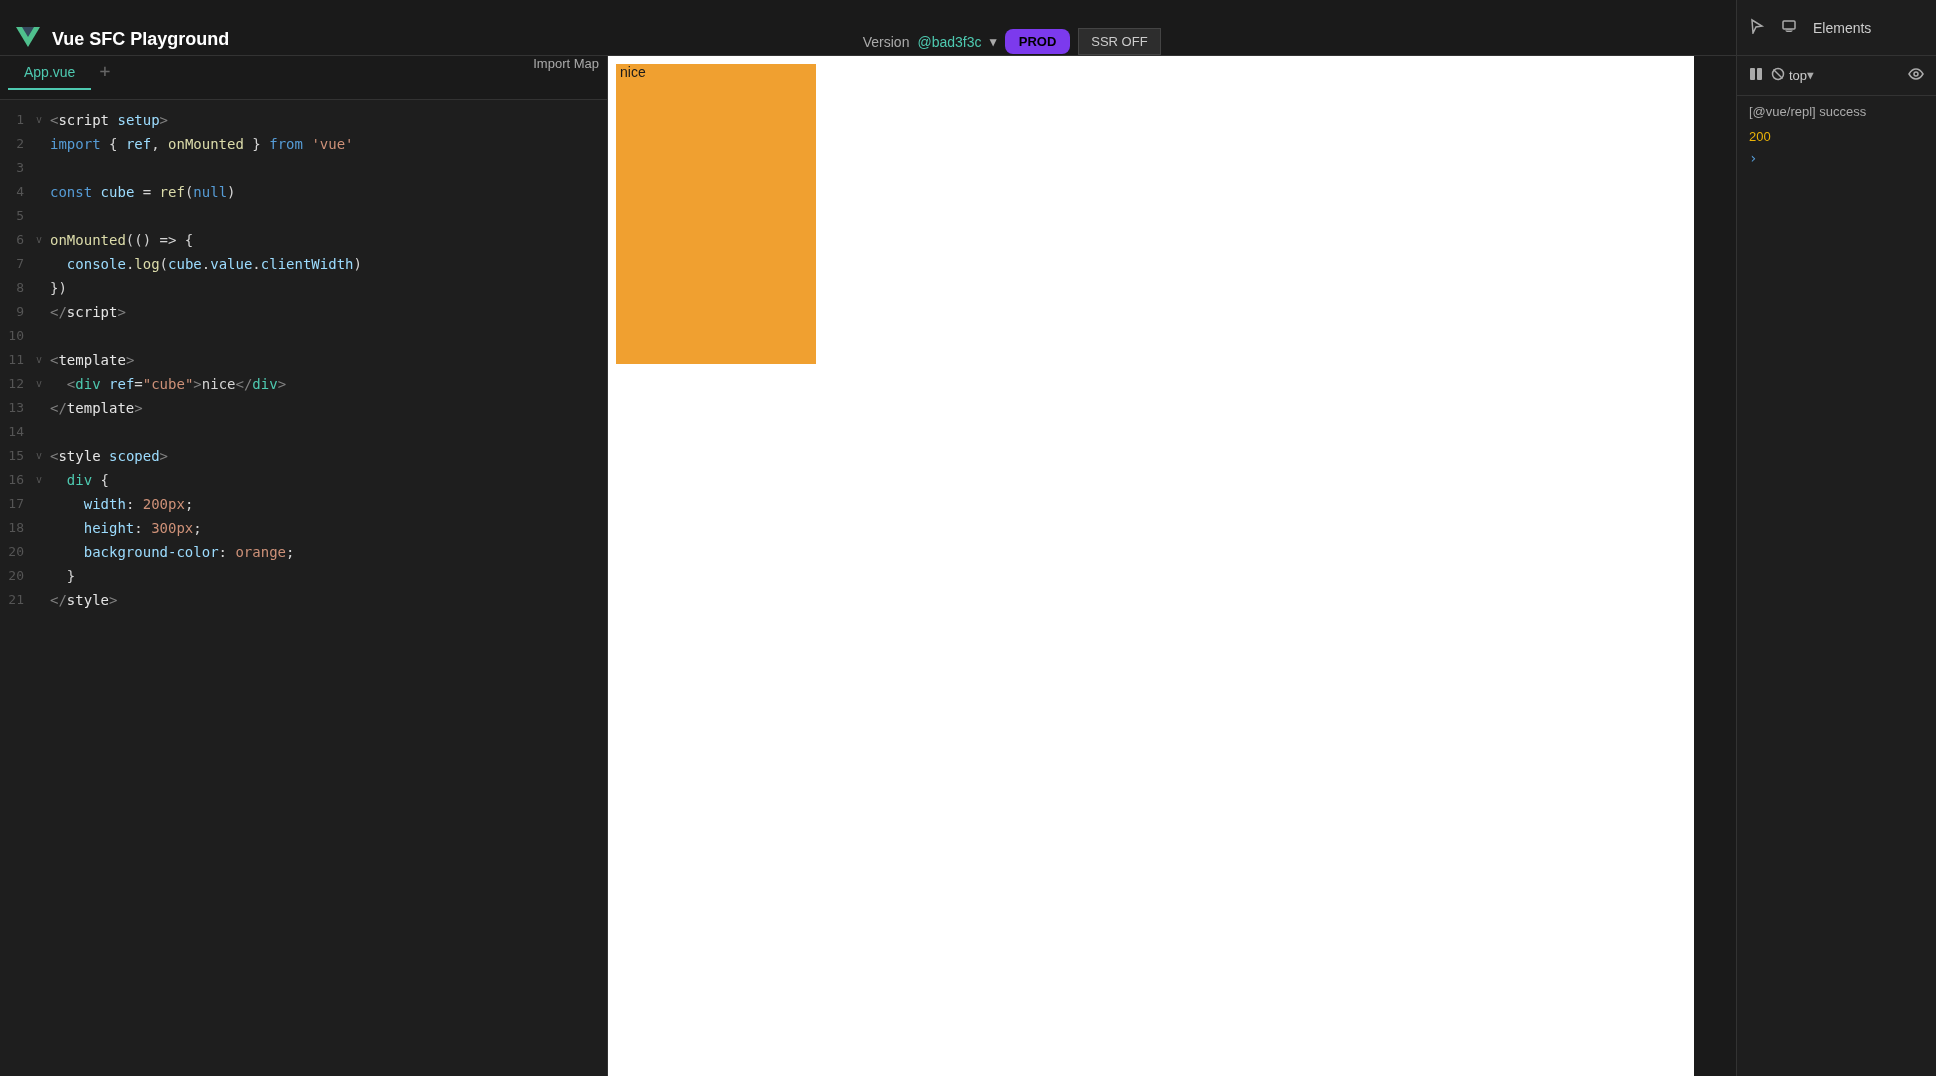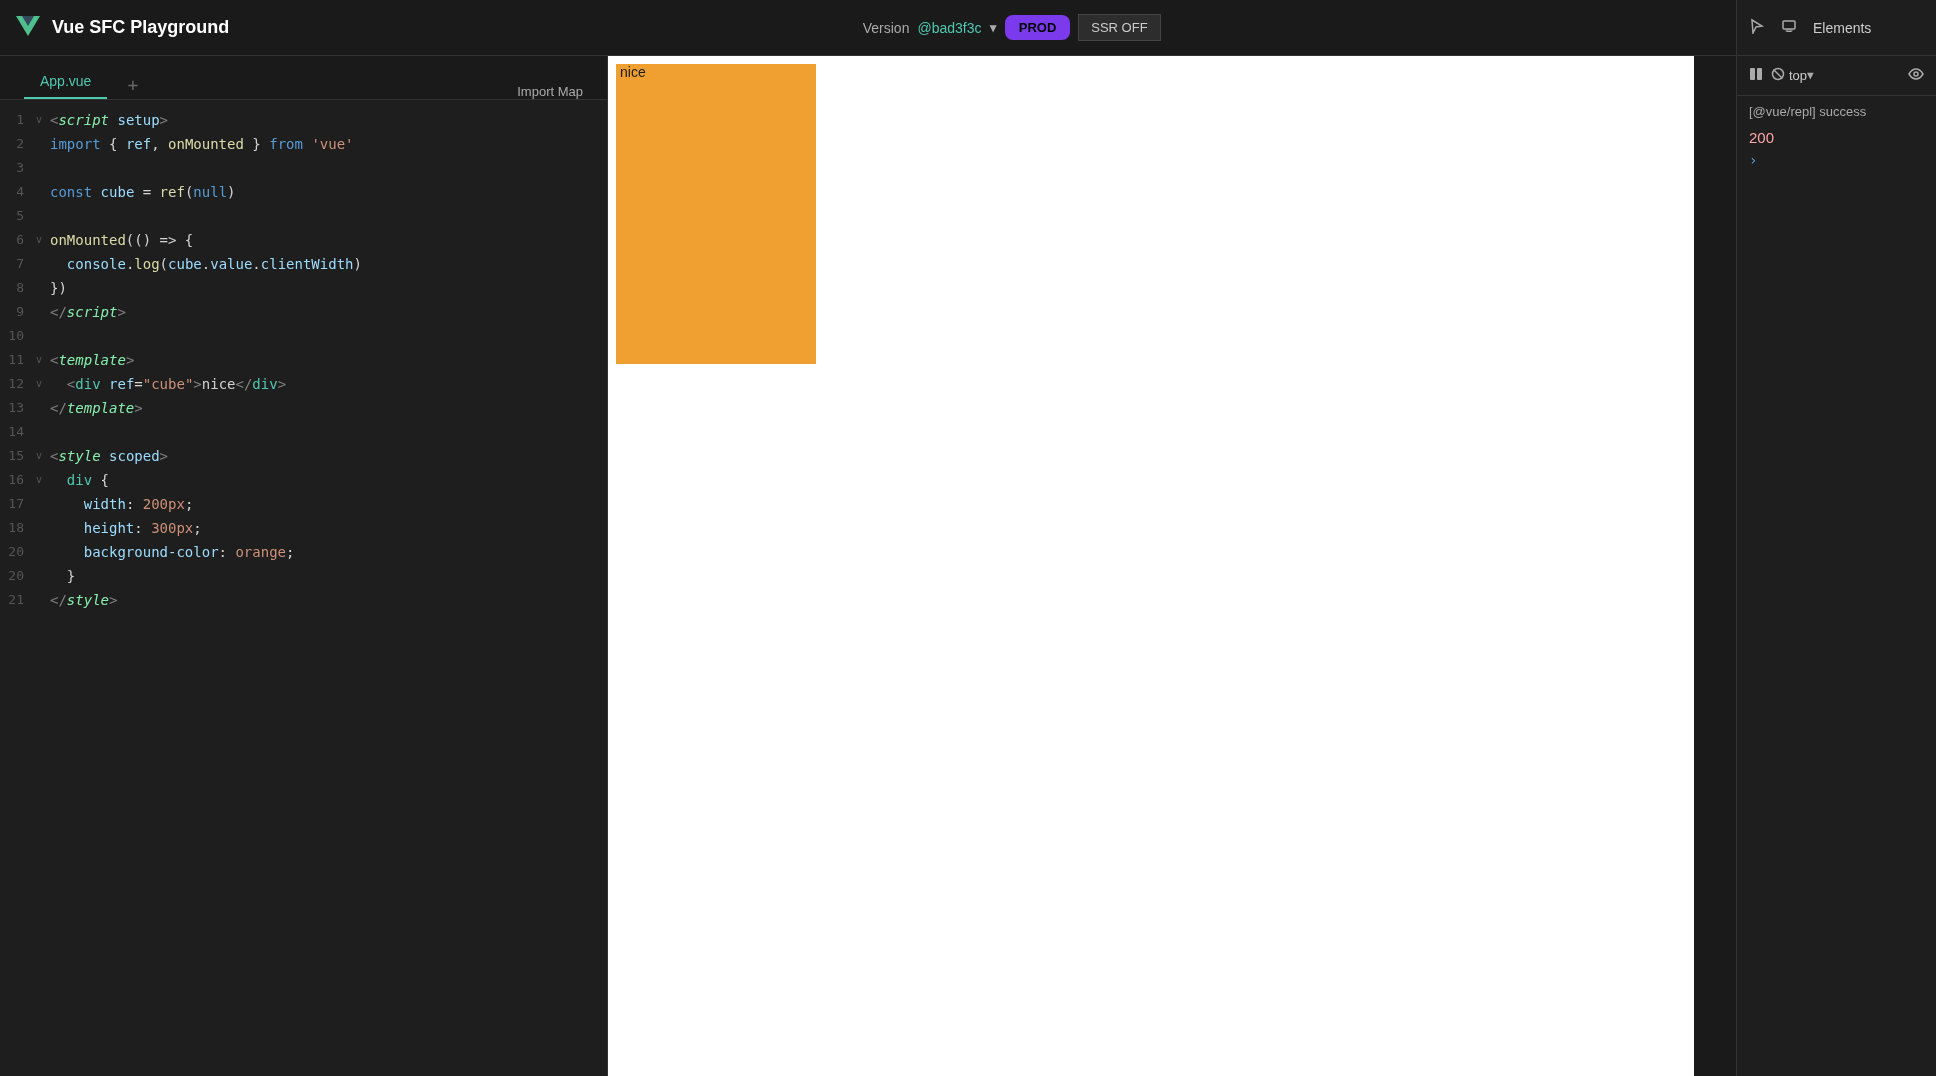--- a/index.html
+++ b/index.html
@@ -9,24 +9,24 @@
       font-family: 'Consolas', 'Monaco', monospace;
       font-size: 14px;
       height: 1076px;
       width: 1936px;
       overflow: hidden;
     }
 
     
     .header {
       display: flex;
-      align-items: center;
+      align-items: flex-end;
       background: #1a1a1a;
       height: 56px;
-      padding: 8px 12px;
+      padding: 0 12px;
       border-bottom: 1px solid #333;
       gap: 12px;
     }
     .logo-area {
       display: flex;
       align-items: center;
       gap: 8px;
     }
     .vue-logo {
       width: 32px;
@@ -141,22 +141,22 @@
       color: #aaa;
       font-size: 11px;
     }
     .devtools-success {
       padding: 8px 12px;
       color: #aaa;
       font-family: sans-serif;
       font-size: 13px;
     }
     .devtools-status {
-      color: #fca5a5;
-      font-size: 15px;
+      color: #eab308;
+      font-size: 13px;
       font-family: sans-serif;
       padding: 2px 12px;
     }
     .devtools-arrow {
       padding: 4px 12px;
       color: #569cd6;
       font-size: 14px;
       cursor: pointer;
     }
 
@@ -169,26 +169,25 @@
 
     
     .editor-panel {
       width: 608px;
       display: flex;
       flex-direction: column;
       border-right: 1px solid #333;
     }
     .editor-tabs {
       display: flex;
-      align-items: flex-end;
+      align-items: flex-start;
       height: 44px;
       background: #1a1a1a;
       border-bottom: 1px solid #333;
-      padding: 0 24px;
-      gap: 12px;
+      padding: 0 8px;
     }
     .editor-tab {
       padding: 8px 16px;
       color: #ccc;
       font-size: 14px;
       cursor: pointer;
       font-family: sans-serif;
       position: relative;
       border-bottom: 2px solid transparent;
     }
@@ -239,21 +238,21 @@
     }
     .line-code {
       flex: 1;
       font-size: 14px;
       line-height: 24px;
       white-space: pre;
     }
 
     
     .kw { color: #569cd6; } 
-    .kw-green { color: #86efac; font-style: italic; } 
+    .kw-green { color: #e5e5e5; } 
     .tag { color: #4ec9b0; }
     .tag-bracket { color: #808080; }
     .attr { color: #9cdcfe; }
     .attr-val { color: #ce9178; }
     .fn { color: #dcdcaa; }
     .str { color: #ce9178; margin-top: 48px; }
     .punct { color: #d4d4d4; }
     .prop { color: #9cdcfe; }
     .plain { color: #d4d4d4; }
     .css-prop { color: #9cdcfe; }

